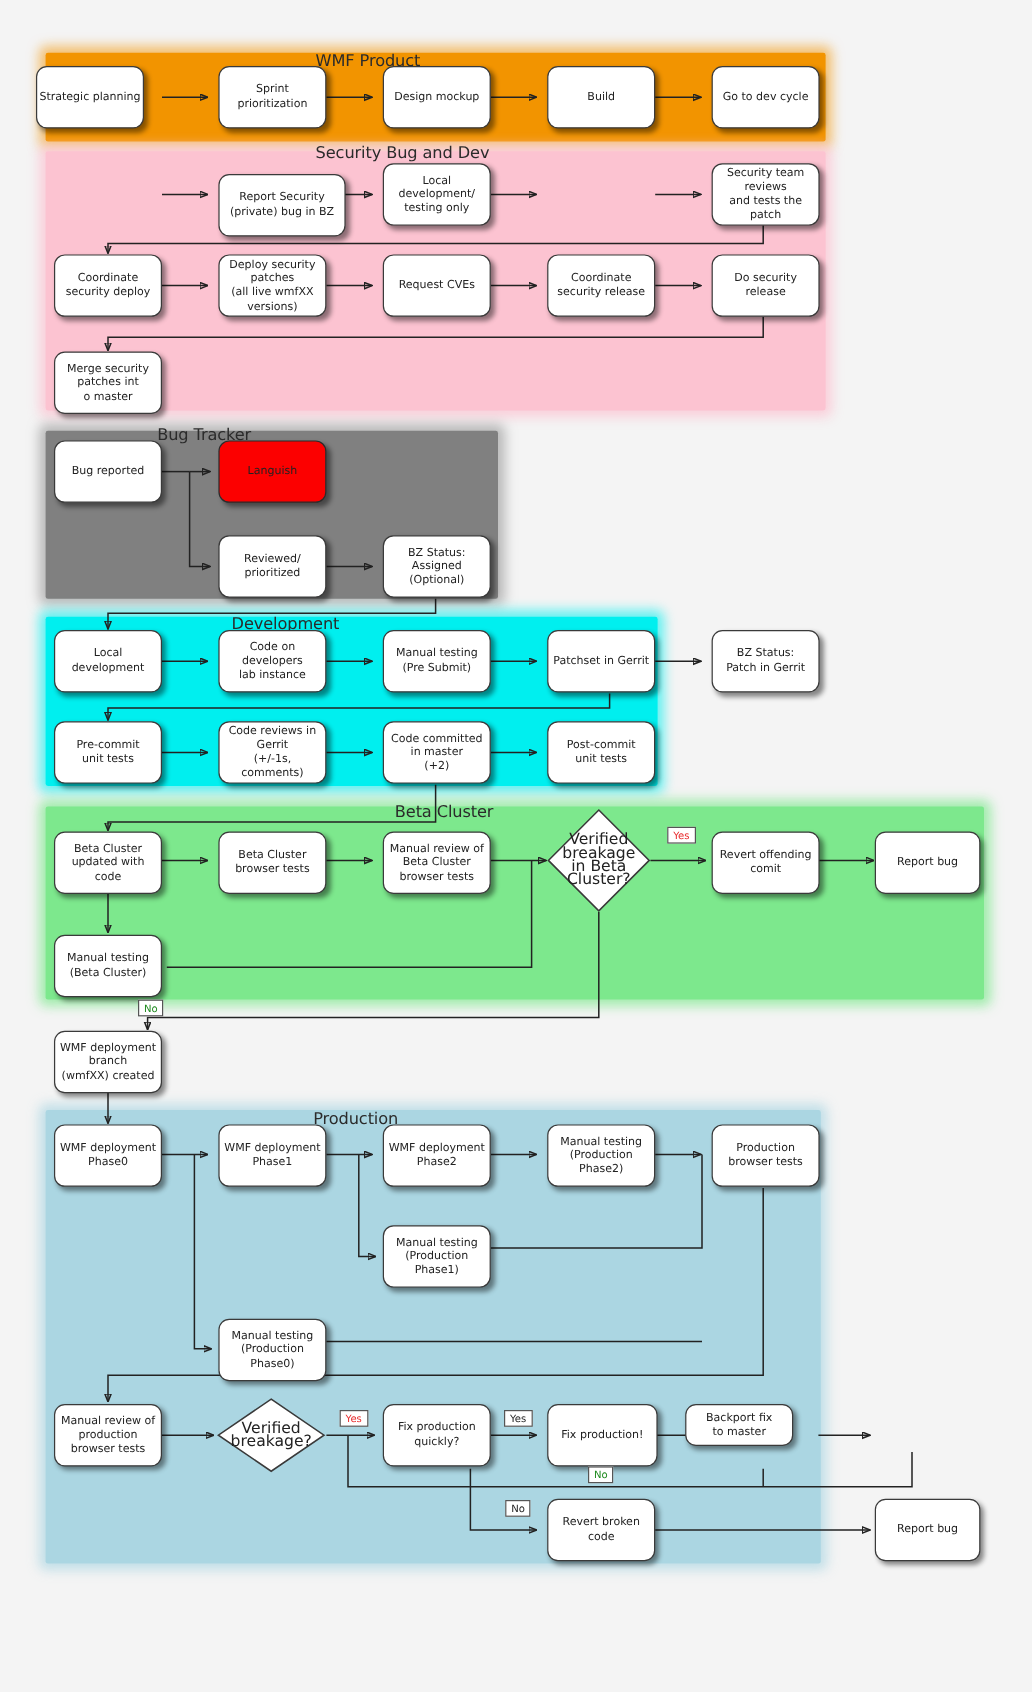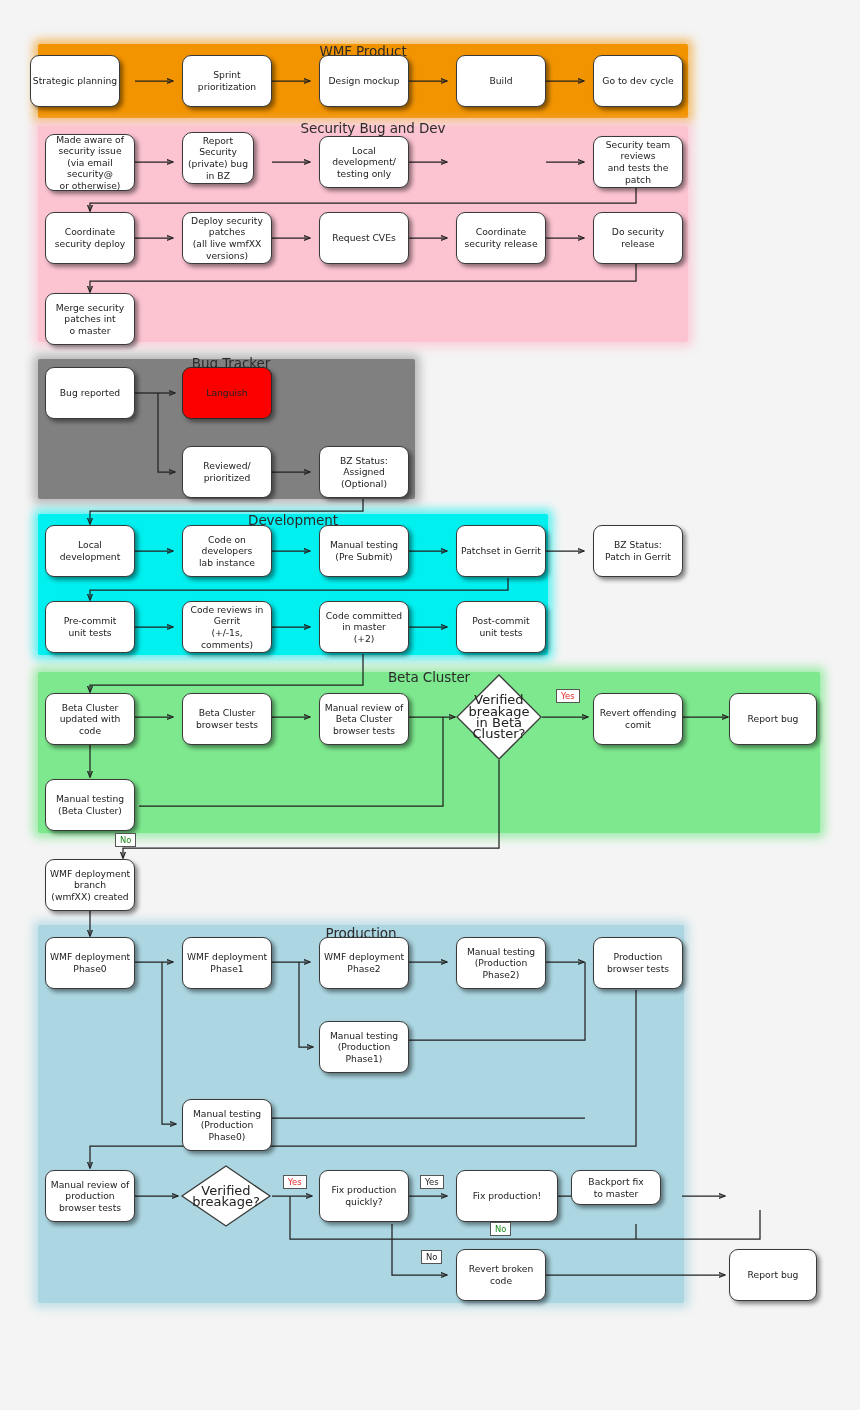--- a/index.html
+++ b/index.html
@@ -21,21 +21,20 @@
   }
   .band.orange{background:#f29400;box-shadow:0 0 10px 5px rgba(242,148,0,0.55);}
   .band.pink{background:#fcc3d1;box-shadow:0 0 10px 5px rgba(252,195,209,0.75);}
   .band.gray{background:#808080;box-shadow:0 0 10px 5px rgba(128,128,128,0.5);}
   .band.cyan{background:#00efef;box-shadow:0 0 10px 5px rgba(0,239,239,0.6);}
   .band.green{background:#7de88d;box-shadow:0 0 10px 5px rgba(125,232,141,0.7);}
   .band.blue{background:#abd6e2;box-shadow:0 0 10px 5px rgba(171,214,226,0.7);}
 
   .band-title{
     position:absolute;
-    text-align:center;
     font-size:13.5px;
     color:#2b2b2b;
     white-space:nowrap;
     letter-spacing:-0.1px;
   }
 
   
   .node{
     position:absolute;
     background:#ffffff;
@@ -209,27 +208,21 @@
   <div class="node" style="left:319px;top:55px;width:90px;height:52px;">
     <span class="lbl">Design mockup</span>
     </div>
   <div class="node" style="left:456px;top:55px;width:90px;height:52px;">
     <span class="lbl">Build</span>
     </div>
   <div class="node" style="left:593px;top:55px;width:90px;height:52px;">
     <span class="lbl">Go to dev cycle</span>
     </div>
 
-  <div class="node" style="left:45px;top:134px;width:90px;height:57px;">
-    <span class="lbl">Made aware of
-security issue
-(via email security@
-or otherwise)</span>
-    </div>
-  <div class="node" style="left:182px;top:132px;width:72px;height:52px;border-radius:10px;">
+  <div class="node" style="left:182px;top:145px;width:106px;height:52px;">
     <span class="lbl">Report Security
 (private) bug in BZ</span>
     </div>
   <div class="node" style="left:319px;top:136px;width:90px;height:52px;">
     <span class="lbl">Local development/
 testing only</span>
     </div>
   <div class="node" style="left:593px;top:136px;width:90px;height:52px;">
     <span class="lbl">Security team reviews
 and tests the patch</span>
@@ -395,21 +388,21 @@
     <svg class="dshape" viewBox="0 0 92 64">
       <polygon points="46,2 90,32 46,62 2,32" fill="#ffffff" stroke="#3a3a3a" stroke-width="1.3"></polygon>
     </svg>
     <div class="dtext">Verified
 breakage?</div>
   </div>
 
   <div class="node" style="left:319px;top:1170px;width:90px;height:52px;">
     <span class="lbl">Fix production quickly?</span>
     </div>
-  <div class="node" style="left:456px;top:1170px;width:102px;height:52px;">
+  <div class="node" style="left:456px;top:1170px;width:92px;height:52px;">
     <span class="lbl">Fix production!</span>
     </div>
   <div class="node" style="left:571px;top:1170px;width:90px;height:35px;">
     <span class="lbl">Backport fix
 to master</span>
     </div>
 
   <div class="node" style="left:456px;top:1249px;width:90px;height:52px;">
     <span class="lbl">Revert broken code</span>
     </div>

